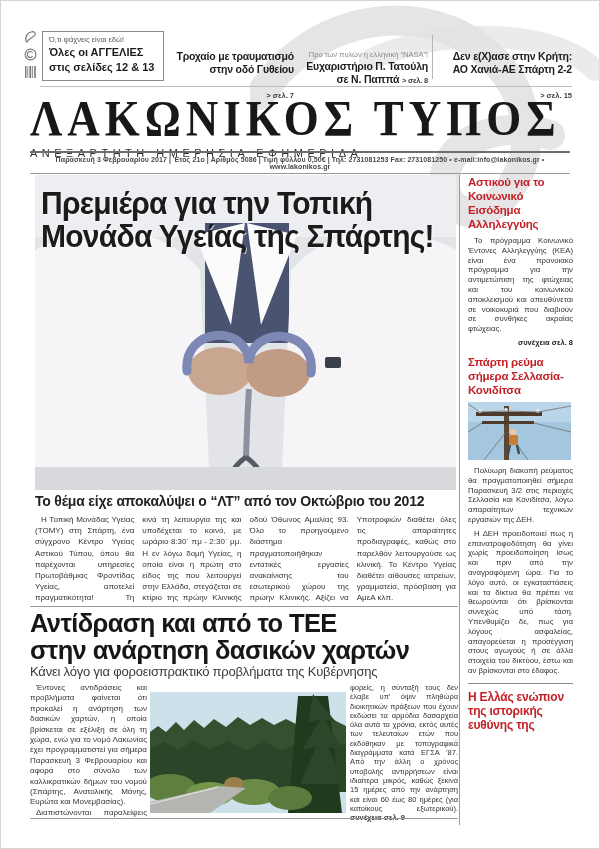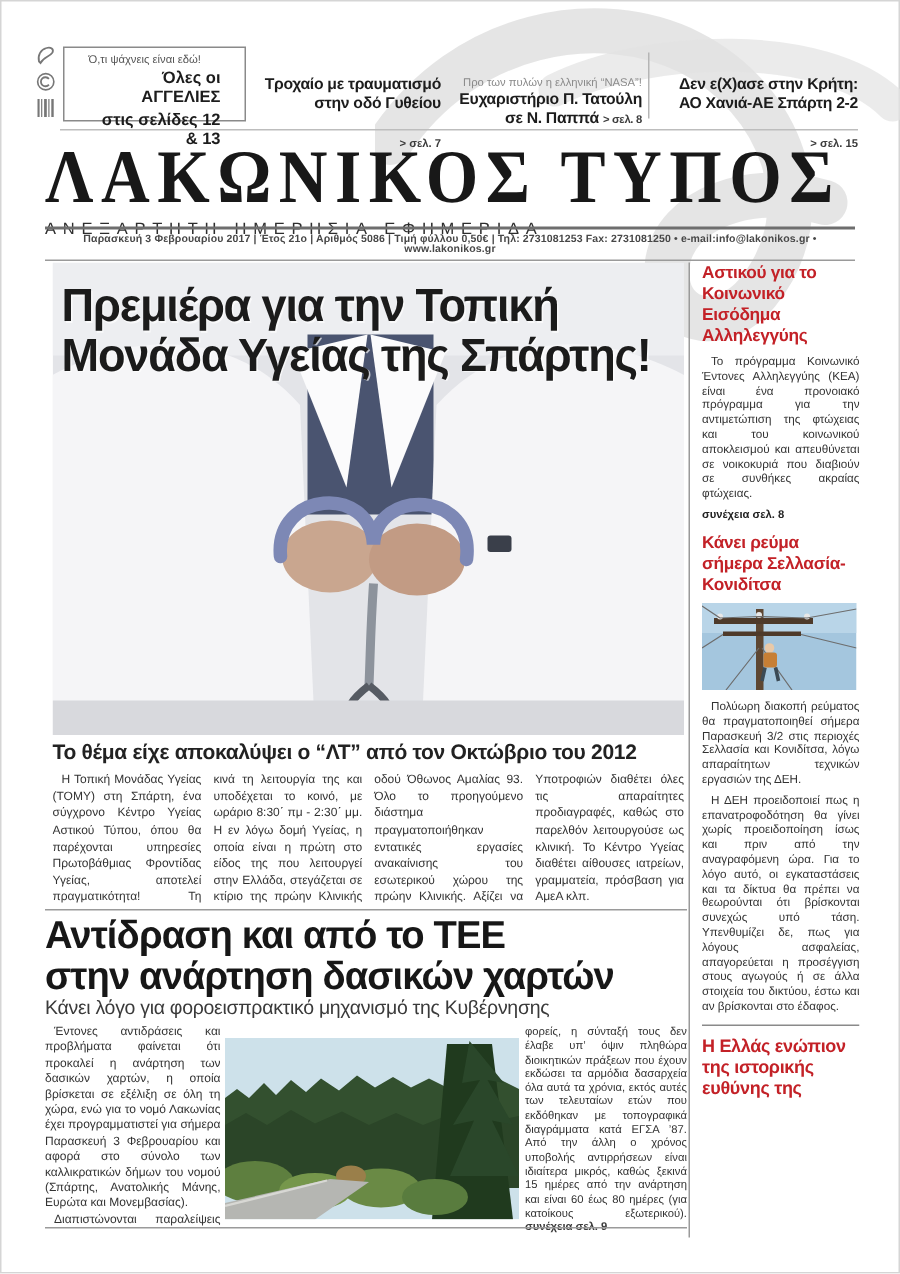--- a/index.html
+++ b/index.html
@@ -6,23 +6,23 @@
   #page{position:relative;width:600px;height:849px;background:#ffffff;margin:0 auto;
         font-family:"Liberation Sans",sans-serif;color:#2e2e2e;overflow:hidden;
         box-shadow:0 0 0 1px #d5d5d5 inset;}
   .abs{position:absolute;}
   
   #watermark{position:absolute;left:250px;top:0;width:350px;height:230px;z-index:0;pointer-events:none;}
   .z{position:absolute;z-index:1;}
   
   .margin-icons{left:23px;top:30px;width:15px;display:flex;flex-direction:column;gap:4px;align-items:center;}
   .classified-box{left:42px;top:31px;width:122px;height:50px;border:1px solid #8a8a8a;background:#fff;
-      padding:3px 16px;box-sizing:border-box;}
+      padding:3px 6px;box-sizing:border-box;}
   .classified-kicker{font-size:7.5px;color:#555;}
-  .classified-main{font-size:11px;font-weight:bold;color:#1c1c1c;line-height:13px;margin-top:2px;text-align:right;}
+  .classified-main{font-size:11px;font-weight:bold;color:#1c1c1c;line-height:13px;margin-top:2px;}
   .teaser{top:50px;text-align:right;}
   .teaser .kicker{font-size:7.5px;color:#8a8a8a;margin-bottom:1px;}
   .teaser .t-title{font-size:10.5px;font-weight:bold;color:#1c1c1c;line-height:12.5px;letter-spacing:-0.2px;}
   .pageref{font-size:7.5px;font-weight:bold;color:#3c3c3c;margin-top:16px;}
   .pageref-inline{font-size:7.5px;font-weight:bold;color:#3c3c3c;}
   .vdiv{left:432px;top:35px;width:1px;height:44px;background:#b5b5b5;}
   .toprule{left:40px;top:86px;width:532px;height:1px;background:#bdbdbd;}
   
   .masthead{left:30px;top:89px;width:540px;text-align:left;}
   .masthead-title{font-family:"Liberation Serif",serif;font-weight:bold;font-size:45px;color:#181818;
@@ -52,21 +52,21 @@
   .tee-col-right{left:350px;top:683px;width:108px;height:150px;font-size:7.5px;line-height:9.3px;
       text-align:justify;color:#333;overflow:hidden;}
   .tee-col-right p{margin:0;}
   .bottomrule{left:30px;top:818px;width:428px;height:1px;background:#9a9a9a;}
   
   .sidebar{left:459px;top:175px;width:114px;height:650px;border-left:1px solid #9a9a9a;
       padding-left:8px;box-sizing:border-box;overflow:hidden;}
   .sb-title{font-size:11.5px;font-weight:bold;line-height:14px;color:#c32127;letter-spacing:-0.2px;margin:0 0 5px 0;}
   .sb-body{font-size:7.8px;line-height:9.8px;text-align:justify;color:#333;margin:0 0 4px 0;}
   .sb-body.indent{text-indent:6px;}
-  .sb-cont{display:block;font-weight:bold;font-size:7.5px;color:#222;margin:0 0 8px 0;}
+  .sb-cont{display:block;text-align:right;font-weight:bold;font-size:7.5px;color:#222;margin:0 0 8px 0;}
   .sb-photo{width:103px;height:58px;margin:2px 0 6px 0;}
   .sb-div{border:none;border-top:1px solid #8a8a8a;margin:7px 0 6px 0;}
 </style>
 </head>
 <body>
 
 <div id="page">
 
   <svg id="watermark" viewBox="0 0 350 230">
     <path d="M10,95 C60,20 150,5 210,35 C270,65 300,140 255,195 C230,225 190,215 195,175 C200,140 250,120 300,135" fill="none" stroke="#dcdcdc" stroke-width="30" stroke-linecap="round" opacity="0.75"></path>
@@ -163,21 +163,21 @@
       <span class="cont-right">συνέχεια σελ. 9</span>
     </div>
   </div>
 
   <div class="abs z midrule"></div>
 
   <div class="abs z tee-headline">
     <div>Αντίδραση και από το ΤΕΕ</div>
     <div>στην ανάρτηση δασικών χαρτών</div>
   </div>
-  <div class="abs z tee-subhead">Κάνει λόγο για φοροεισπρακτικό μηχανισμό της Κυβέρνησης</div>
+  <div class="abs z tee-subhead">Κάνει λόγο για φοροεισπρακτικό προβλήματα της Κυβέρνησης</div>
 
   <div class="abs z tee-col-left">
     <p>Έντονες αντιδράσεις και προβλήματα φαίνεται ότι προκαλεί η ανάρτηση των δασικών χαρτών, η οποία βρίσκεται σε εξέλιξη σε όλη τη χώρα, ενώ για το νομό Λακωνίας έχει προγραμματιστεί για σήμερα Παρασκευή 3 Φεβρουαρίου και αφορά στο σύνολο των καλλικρατικών δήμων του νομού (Σπάρτης, Ανατολικής Μάνης, Ευρώτα και Μονεμβασίας).</p>
     <p>Διαπιστώνονται παραλείψεις και λάθη, καθώς όπως τονίζουν</p>
   </div>
 
   <div class="abs z forest-photo">
     <svg width="196" height="121" viewBox="0 0 196 121" preserveAspectRatio="none">
       <rect width="196" height="121" fill="#cde1ea"></rect>
       <path d="M0,40 L8,34 L16,40 L26,30 L34,38 L44,28 L54,36 L64,27 L76,35 L88,25 L100,33 L112,26 L124,33 L136,27 L148,33 L160,25 L170,32 L180,26 L196,34 L196,90 L0,90 Z" fill="#33502f"></path>
@@ -199,21 +199,21 @@
   </div>
 
   <div class="abs z bottomrule"></div>
 
   <div class="abs z sidebar">
 
     <p class="sb-title">Αστικού για το Κοινωνικό Εισόδημα Αλληλεγγύης</p>
     <p class="sb-body indent">Το πρόγραμμα Κοινωνικό Έντονες Αλληλεγγύης (ΚΕΑ) είναι ένα προνοιακό πρόγραμμα για την αντιμετώπιση της φτώχειας και του κοινωνικού αποκλεισμού και απευθύνεται σε νοικοκυριά που διαβιούν σε συνθήκες ακραίας φτώχειας.</p>
     <span class="sb-cont">συνέχεια σελ. 8</span>
 
-    <p class="sb-title">Κάνει ρεύμα σήμερα Σελλασία-Κονιδίτσα</p>
+    <p class="sb-title">Σπάρτη ρεύμα σήμερα Σελλασία-Κονιδίτσα</p>
     <div class="sb-photo">
       <svg width="103" height="58" viewBox="0 0 103 58" preserveAspectRatio="none">
         <rect width="103" height="58" fill="#a4c6de"></rect>
         <rect width="103" height="20" fill="#b9d5e8"></rect>
         <rect x="36" y="4" width="5" height="54" fill="#5d4632"></rect>
         <rect x="8" y="10" width="66" height="4" fill="#4e3a2a"></rect>
         <rect x="14" y="19" width="52" height="3" fill="#4e3a2a"></rect>
         <circle cx="12" cy="9" r="2" fill="#e8e8e8"></circle>
           <circle cx="38" cy="8" r="2" fill="#e8e8e8"></circle>
           <circle cx="70" cy="9" r="2" fill="#e8e8e8"></circle>

